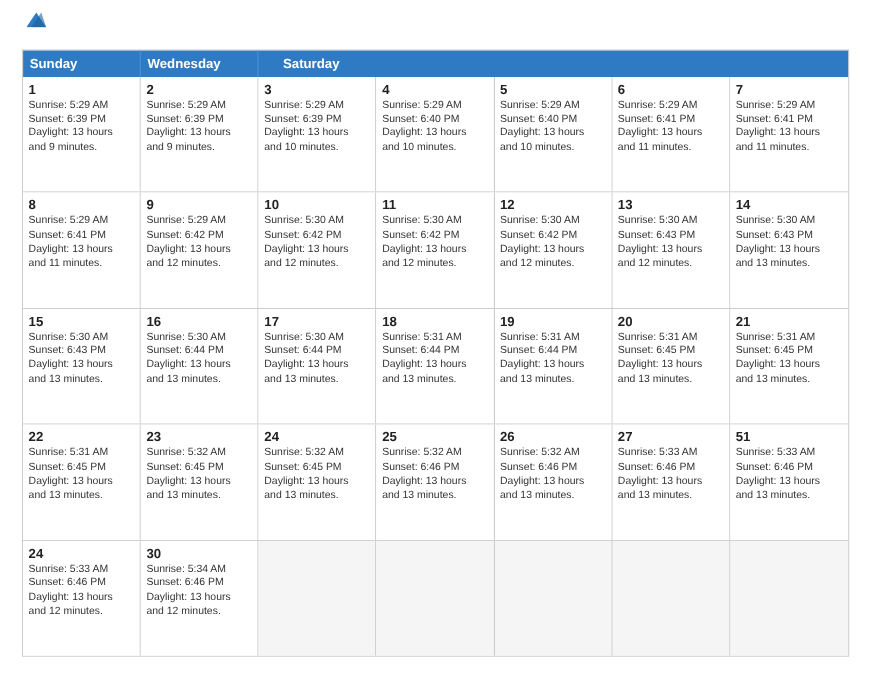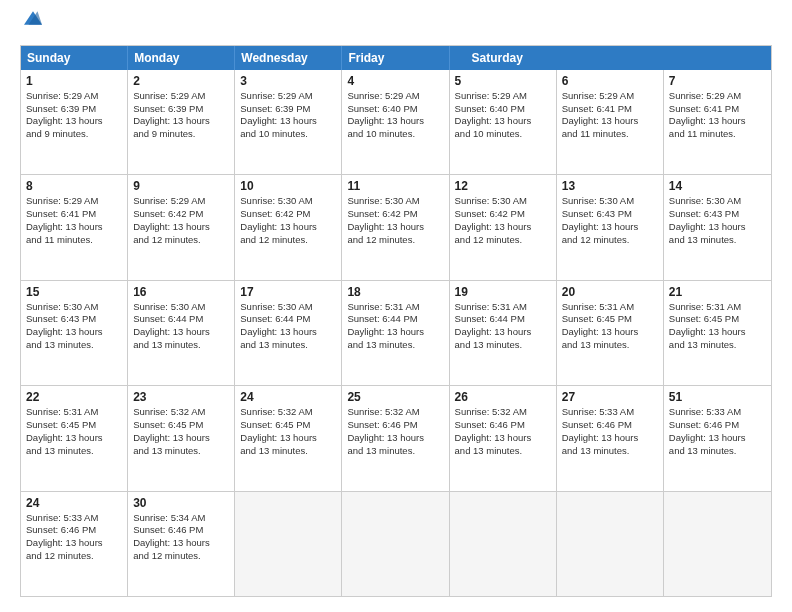--- a/index.html
+++ b/index.html
@@ -127,23 +127,21 @@
     </div>
     <div class="title-section">
       <div class="main-title"></div>
       <div class="subtitle"></div>
     </div>
   </div>
 
   <div class="calendar">
     <div class="cal-header" id="cal-header">
         <div class="cal-header-cell">Sunday</div>
-        <div class="cal-header-cell">Monday</div>
         <div class="cal-header-cell">Wednesday</div>
-        <div class="cal-header-cell">Friday</div>
         <div class="cal-header-cell">Saturday</div>
       </div>
     <div class="cal-body" id="cal-body">
         <div class="cal-row">
           <div class="cal-cell">
             <span class="day-num">1</span>
             <span class="cell-line">Sunrise: 5:29 AM</span>
             <span class="cell-line">Sunset: 6:39 PM</span>
             <span class="cell-line">Daylight: 13 hours</span>
             <span class="cell-line">and 9 minutes.</span>

